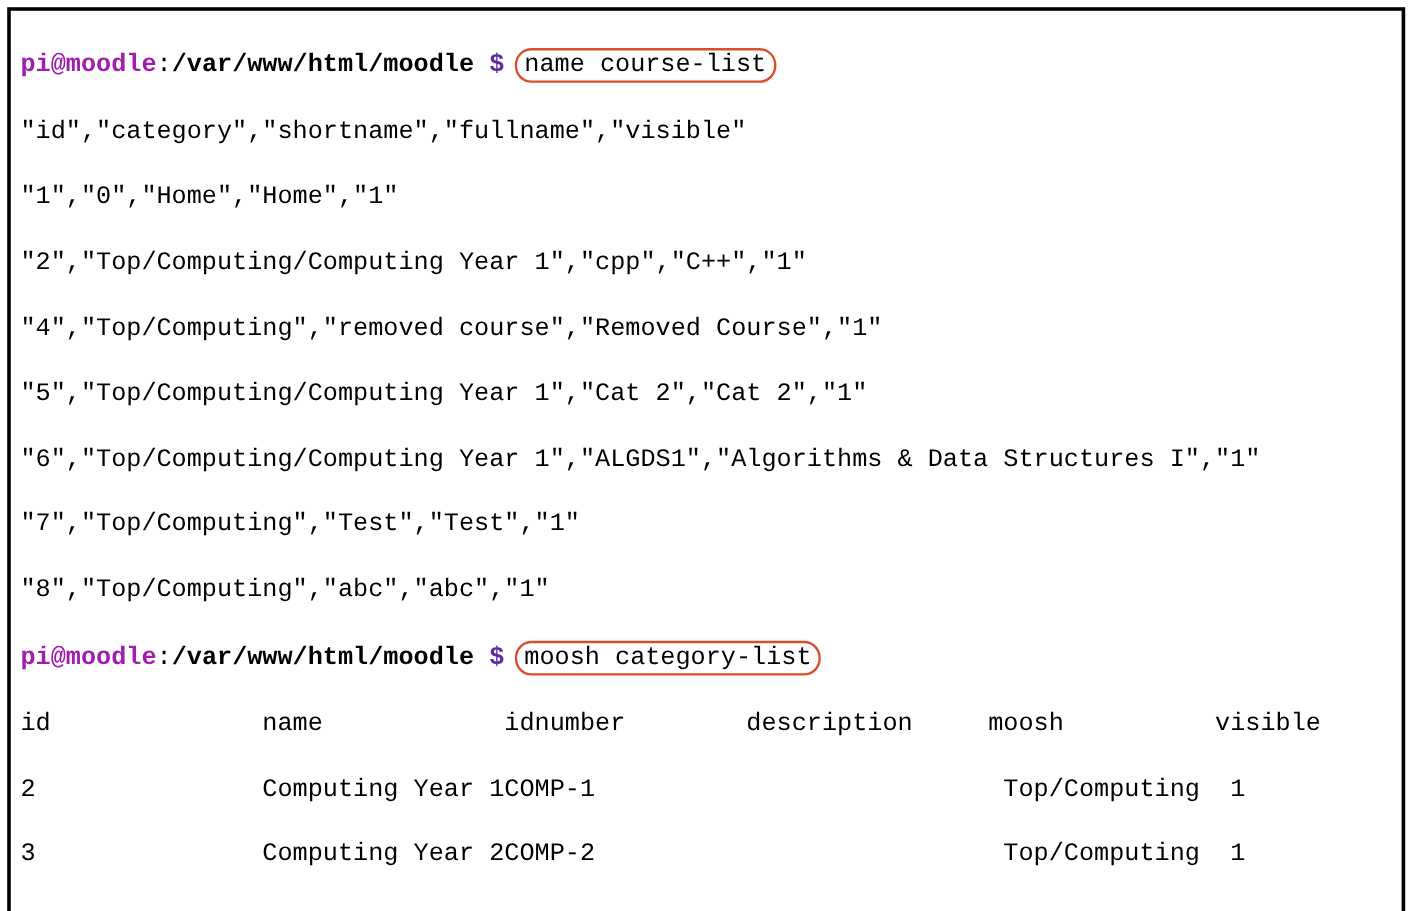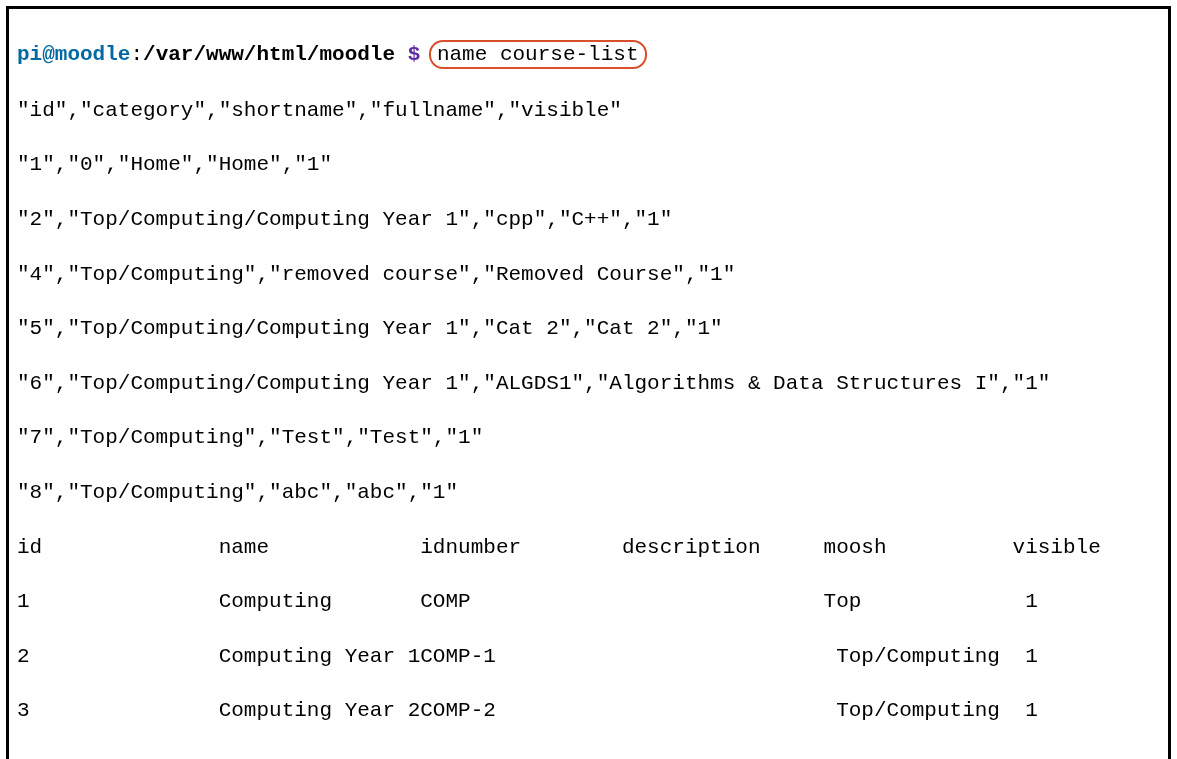--- a/index.html
+++ b/index.html
@@ -9,21 +9,21 @@
       line-height: 1.3;
       background: #fff;
       padding: 6px;
     }
     .terminal {
       border: 3px solid #000;
       padding: 4px 8px;
       white-space: pre;
       overflow: hidden;
     }
-    .user { color: #0369a1; font-weight: bold; }
+    .user { color: #a21caf; font-weight: bold; }
     .path { color: #000000; font-weight: bold; }
     .dollar { color: #5c2ca0; font-weight: bold; }
     .highlight {
       display: inline-block;
       border: 2.5px solid #d94f2b;
       border-radius: 14px;
       padding: 0 6px;
       margin-left: -4px;
       line-height: 1.2;
     }
@@ -35,22 +35,22 @@
 <div class="terminal">
 <span class="line"><span class="user">pi@moodle</span><span>:</span><span class="path">/var/www/html/moodle</span><span class="dollar"> $ </span><span class="highlight">name course-list</span></span>
 <span class="line">"id","category","shortname","fullname","visible"</span>
 <span class="line">"1","0","Home","Home","1"</span>
 <span class="line">"2","Top/Computing/Computing Year 1","cpp","C++","1"</span>
 <span class="line">"4","Top/Computing","removed course","Removed Course","1"</span>
 <span class="line">"5","Top/Computing/Computing Year 1","Cat 2","Cat 2","1"</span>
 <span class="line">"6","Top/Computing/Computing Year 1","ALGDS1","Algorithms &amp; Data Structures I","1"</span>
 <span class="line">"7","Top/Computing","Test","Test","1"</span>
 <span class="line">"8","Top/Computing","abc","abc","1"</span>
+<span class="line"><span class="user">pi@moodle</span><span>:</span><span class="path">/var/www/html/moodle</span><span class="dollar"> $ </span><span class="highlight">moosh category-list</span></span>
 <span class="line">id              name            idnumber        description     moosh          visible</span>
-<span class="line">1               Computing       COMP                            Top             1</span>
 <span class="line">2               Computing Year 1COMP-1                           Top/Computing  1</span>
 <span class="line">3               Computing Year 2COMP-2                           Top/Computing  1</span>
 
 
 
 
 
 
 
 

